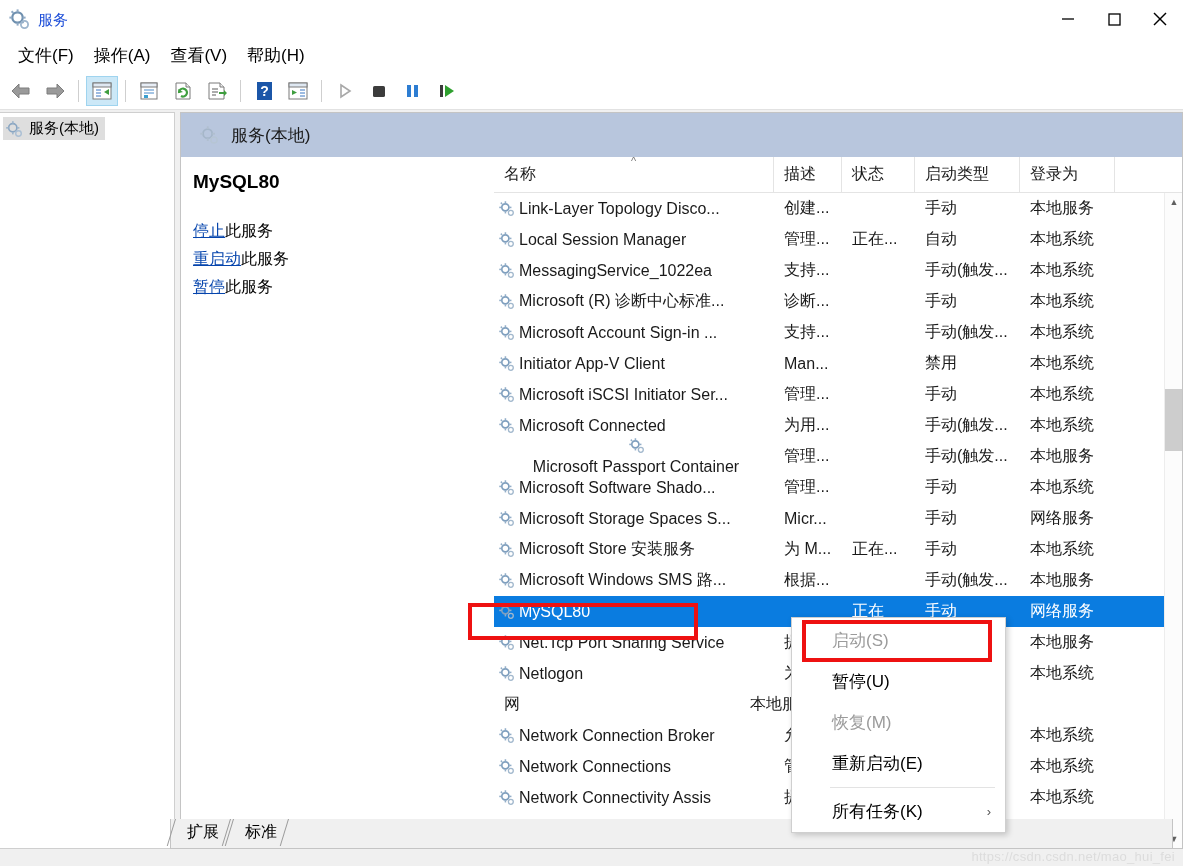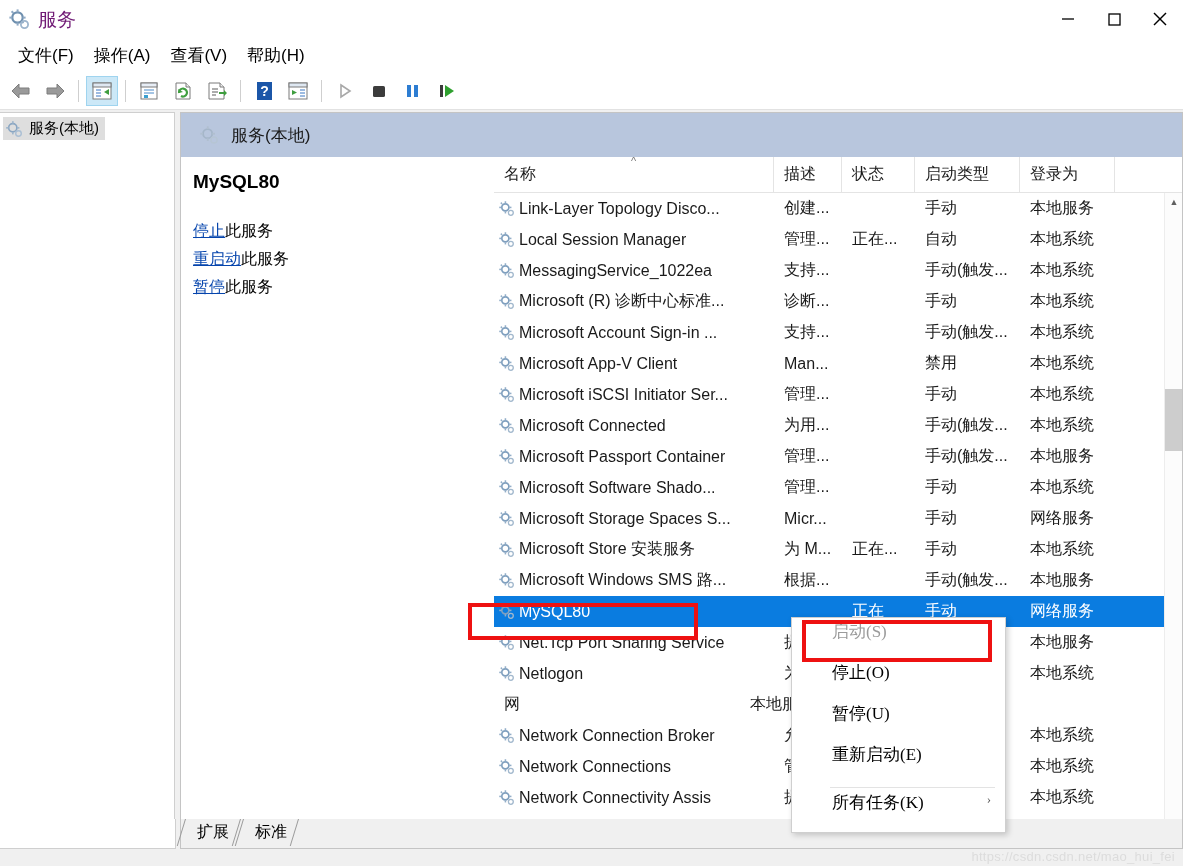--- a/index.html
+++ b/index.html
@@ -16,21 +16,21 @@
 
   
   .titlebar {
     position: absolute; left:0; top:0; width:1183px; height:38px;
     background:#ffffff; display:flex; align-items:center;
   }
   .titlebar .app-icon {
     margin-left:8px; width:22px; height:22px; position:relative; flex:0 0 auto;
   }
   .titlebar .title-text {
-    margin-left:8px; font-size:19px; color:#701a75; line-height:1;
+    margin-left:8px; font-size:15px; color:#1d4ed8; line-height:1;
   }
   .win-btns { position:absolute; right:0; top:0; height:38px; display:flex; }
   .win-btn {
     width:46px; height:38px; display:flex; align-items:center; justify-content:center;
     background:transparent;
   }
   .win-btn svg { display:block; }
 
   
   .menubar {
@@ -142,21 +142,21 @@
     width:18px; height:18px; display:flex; align-items:center; justify-content:center;
     color:#606060; font-size:9px;
   }
   .vs-arrow.bottom { position:absolute; bottom:0; left:0; }
   .vs-thumb {
     position:absolute; left:0; width:18px; top:196px; height:62px; background:#cdcdcd;
   }
 
   
   .tabs-strip {
-    position:absolute; left:180px; bottom:17px; width:1003px; height:30px;
+    position:absolute; left:170px; bottom:17px; width:1003px; height:30px;
     background:#f0f0f0; border-left:1px solid #c4c4c4; border-right:1px solid #c4c4c4;
     border-bottom:1px solid #c4c4c4;
     display:flex; align-items:flex-start; padding-left:4px;
   }
   .tab {
     position:relative; height:27px; display:flex; align-items:center;
     font-size:16px; color:#000; padding:0 14px 0 12px; background:transparent;
   }
   .tab::before {
     content:""; position:absolute; left:0; top:0; width:1px; height:27px;
@@ -168,22 +168,22 @@
   }
 
   
   .ctxmenu {
     position:absolute; left:791px; top:617px; width:215px;
     background:#ffffff; border:1px solid #cfcfcf;
     box-shadow:2px 2px 6px rgba(0,0,0,.20);
     padding:2px 0 0 0; z-index:40;
   }
   .ctx-item {
-    height:41px; display:flex; align-items:flex-start; position:relative;
-    padding-left:40px; font-size:17px; color:#000;font-family:Liberation Serif, serif;
+    height:41px; display:flex; align-items:center; position:relative;
+    padding-left:40px; font-size:17px; color:#000;
   }
   .ctx-item.disabled { color:#9b9b9b; }
   .ctx-item .submark { position:absolute; right:14px; font-size:13px; color:#555; }
   .ctx-sep { height:1px; background:#e3e3e3; margin:3px 10px 3px 38px; }
 
   
   .redbox {
     position:absolute; border:4px solid #ee1111; z-index:60; pointer-events:none;
   }
   #redbox-row  { left:468px; top:603px; width:230px; height:37px; }
@@ -555,21 +555,21 @@
                     <g fill="#93aec8">
                       <rect x="8.6" y="1.6" width="2" height="2.8"></rect>
                       <rect x="8.6" y="14.6" width="2" height="2.8"></rect>
                       <rect x="1.6" y="8.6" width="2.8" height="2"></rect>
                       <rect x="14.6" y="8.6" width="2.8" height="2"></rect>
                       <rect x="3.3" y="3.3" width="2.4" height="1.9" transform="rotate(45 4.5 4.2)"></rect>
                     </g>
                     <circle cx="16.6" cy="16.6" r="3.2" fill="none" stroke="#a2b8cd" stroke-width="1.7"></circle>
                   </svg>
                 </span>
-                <span class="txt">Microsoft App-V Client</span>
+                <span class="txt">Initiator App-V Client</span>
               </div>
               <div class="cell" style="width: 68px;">Man...</div>
               <div class="cell" style="width: 73px;"></div>
               <div class="cell" style="width: 105px;">禁用</div>
               <div class="cell" style="width: 95px;">本地系统</div>
             </div>
             <div class="lv-row">
               <div class="cell name" style="width: 280px;">
                 <span style="flex: 0 0 auto; display: inline-flex;">
                   <svg width="17" height="17" viewBox="0 0 22 22">
@@ -607,21 +607,21 @@
                   </svg>
                 </span>
                 <span class="txt">Microsoft Connected</span>
               </div>
               <div class="cell" style="width: 68px;">为用...</div>
               <div class="cell" style="width: 73px;"></div>
               <div class="cell" style="width: 105px;">手动(触发...</div>
               <div class="cell" style="width: 95px;">本地系统</div>
             </div>
             <div class="lv-row">
-              <div class="cell name" style="width: 280px;">
+              <div class="cell name" style="width: 280px; flex-direction: column;">
                 <span style="flex: 0 0 auto; display: inline-flex;">
                   <svg width="17" height="17" viewBox="0 0 22 22">
                     <circle cx="9.5" cy="9.5" r="4.6" fill="none" stroke="#7f9fbe" stroke-width="2.2"></circle>
                     <g fill="#93aec8">
                       <rect x="8.6" y="1.6" width="2" height="2.8"></rect>
                       <rect x="8.6" y="14.6" width="2" height="2.8"></rect>
                       <rect x="1.6" y="8.6" width="2.8" height="2"></rect>
                       <rect x="14.6" y="8.6" width="2.8" height="2"></rect>
                       <rect x="3.3" y="3.3" width="2.4" height="1.9" transform="rotate(45 4.5 4.2)"></rect>
                     </g>
@@ -876,24 +876,24 @@
       <div class="tab">标准</div>
     </div>
     <div class="bottom-strip"></div>
   </div>
 
   <div class="ctxmenu" id="ctxmenu">
       <div class="ctx-item disabled">
         <span>启动(S)</span>
       </div>
       <div class="ctx-item">
-        <span>停止(O)</span>
-      </div>
-      <div class="ctx-item">
         <span>暂停(U)</span>
+      </div>
+      <div class="ctx-item disabled">
+        <span>恢复(M)</span>
       </div>
       <div class="ctx-item">
         <span>重新启动(E)</span>
       </div>
       <div class="ctx-sep"></div>
       <div class="ctx-item">
         <span>所有任务(K)</span>
         <span class="submark">›</span>
       </div>
     </div>

